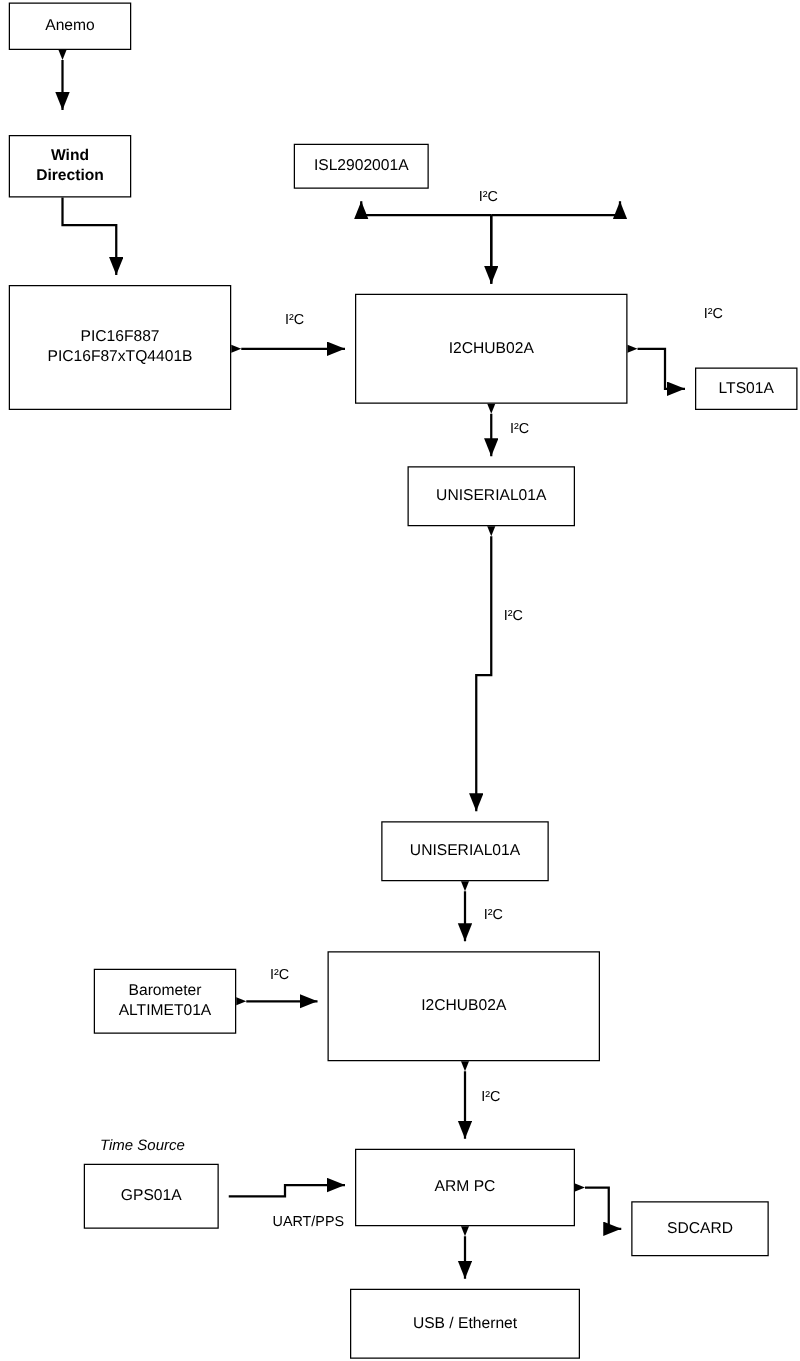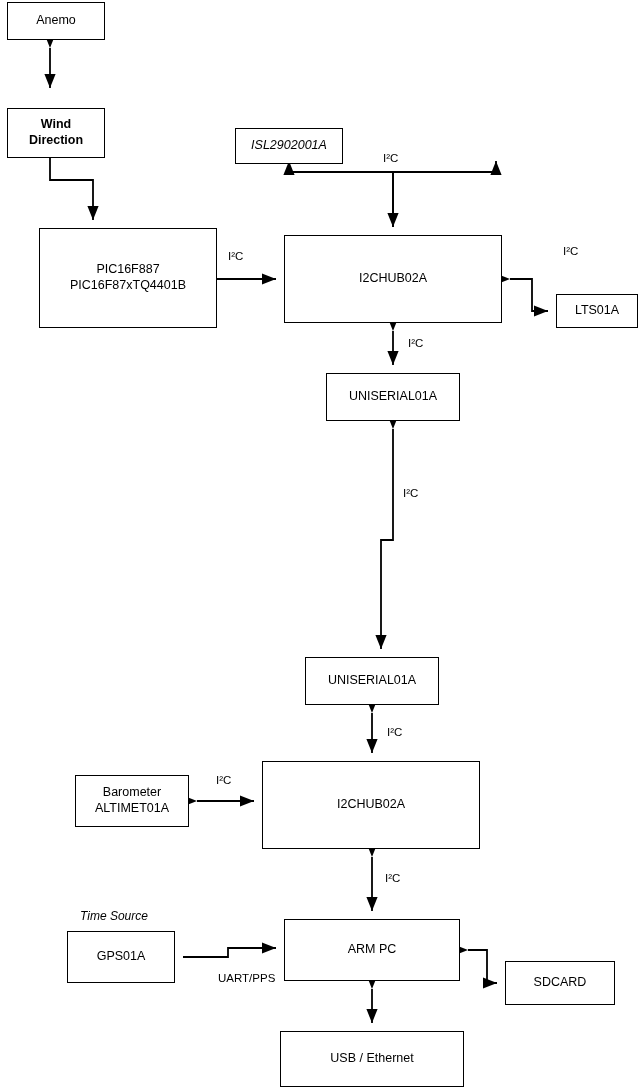--- a/index.html
+++ b/index.html
@@ -104,25 +104,25 @@
     </g>
   </svg>
 
   <div class="node" style="left:7px;  top:2px;    width:98px;  height:38px;">
       <span>Anemo</span>
     </div>
   <div class="node" style="left:7px;  top:108px;   width:98px;  height:50px;font-weight:bold;">
       <span>Wind
 Direction</span>
     </div>
-  <div class="node" style="left:7px;  top:228px;  width:178px; height:100px;margin-left:32px;">
+  <div class="node" style="left:7px;  top:228px;  width:178px; height:100px;">
       <span>PIC16F887
 PIC16F87xTQ4401B</span>
     </div>
-  <div class="node" style="left:235px;top:128px;  width:108px; height:36px;font-style:italic;">
+  <div class="node" style="left:235px;top:115px;  width:108px; height:36px;">
       <span>ISL2902001A</span>
     </div>
   <div class="node" style="left:284px;top:235px;  width:218px; height:88px;">
       <span>I2CHUB02A</span>
     </div>
   <div class="node" style="left:556px;top:294px;  width:82px;  height:34px;">
       <span>LTS01A</span>
     </div>
   <div class="node" style="left:326px;top:373px;  width:134px; height:48px;">
       <span>UNISERIAL01A</span>

